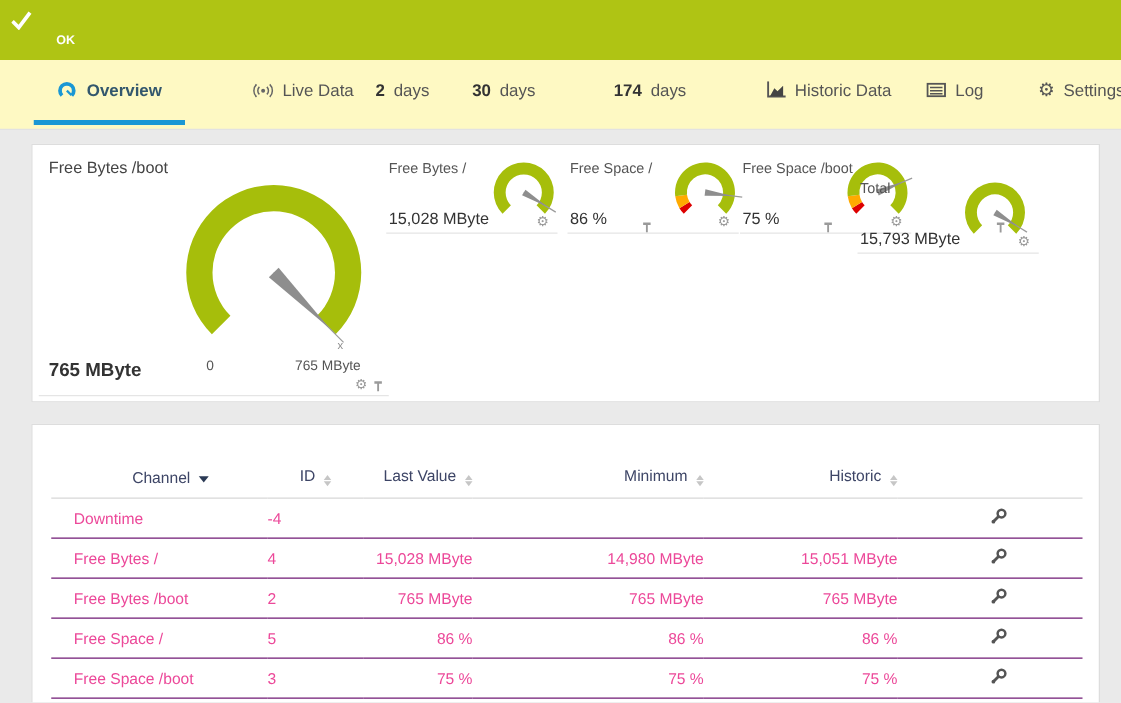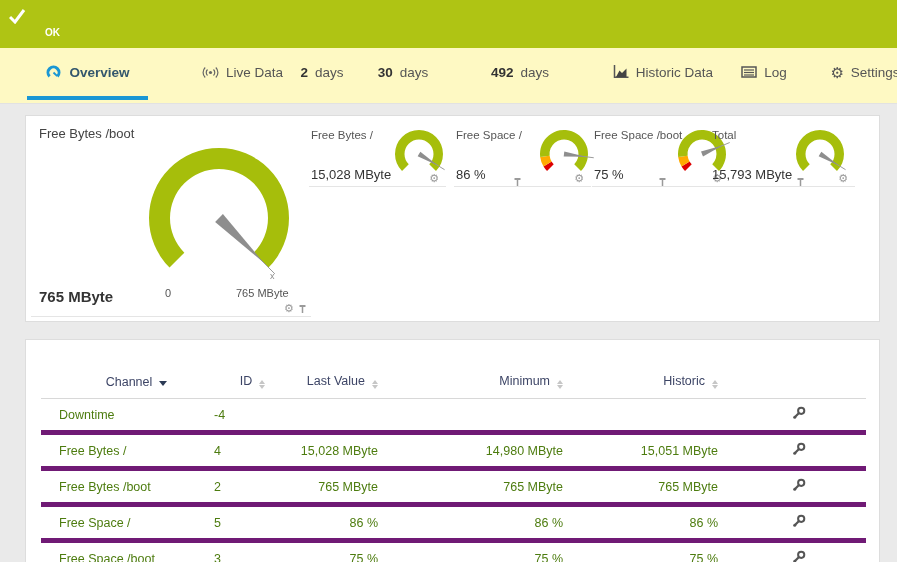--- a/index.html
+++ b/index.html
@@ -47,25 +47,25 @@
   .gear-sm { font-size:11px; color:#9a9a9a; line-height:1; }
   
   .mini { position:absolute; top:8px; height:63px; border-bottom:1px solid #e5e5e5; }
   .mini .t { position:absolute; left:2px; top:5px; font-size:11.5px; color:#555; white-space:nowrap; }
   .mini .v { position:absolute; left:2px; bottom:4px; font-size:13px; color:#333; white-space:nowrap; }
   .mini svg { position:absolute; left:84px; top:4px; overflow:visible; }
   .mini .icons { right:7px; bottom:2px; }
   #mini-0 { left:283px; width:137px; }
   #mini-1 { left:428px; width:137px; }
   #mini-2 { left:566px; width:137px; }
-  #mini-3 { left:684px; width:145px; }
+  #mini-3 { left:660px; width:145px;margin-top:16px; }
   
   #panel-table table { position:absolute; left:15px; top:28px; width:825px; border-collapse:collapse; font-size:12.5px; }
   #panel-table th { color:#3d4566; font-weight:normal; text-align:center; padding:6px 0 9px 0; border-bottom:1px solid #d8d8d8; cursor:pointer; white-space:nowrap; }
-  #panel-table td { padding:7px 0; border-bottom:5px solid #701a75; color:#4d7c0f; white-space:nowrap; }
+  #panel-table td { padding:7px 0; border-bottom:1px solid #701a75; color:#ec4899; white-space:nowrap; }
   #panel-table .c1 { padding-left:18px; }
   #panel-table .num-r { text-align:right; }
   #panel-table .c-edit { padding-left:74px; }
   .sort-desc { width:0; height:0; border-left:4px solid transparent; border-right:4px solid transparent;
                border-top:5px solid #2b3a55; display:inline-block; margin-left:7px; }
   .sort-both { display:inline-flex; flex-direction:column; gap:1px; margin-left:7px; vertical-align:1px; }
   .sort-both i { width:0; height:0; border-left:3.5px solid transparent; border-right:3.5px solid transparent; display:block; }
   .sort-both .u { border-bottom:4px solid #c6c6c6; }
   .sort-both .d { border-top:4px solid #c6c6c6; }
   .wrench { cursor:pointer; display:inline-block; }
@@ -97,21 +97,21 @@
   </div>
   <div class="tab" id="tab-2days">
     <span class="num">2</span>
       <span>days</span>
   </div>
   <div class="tab" id="tab-30days">
     <span class="num">30</span>
       <span>days</span>
   </div>
   <div class="tab" id="tab-365days">
-    <span class="num">492</span>
+    <span class="num">174</span>
       <span>days</span>
   </div>
   <div class="tab" id="tab-log">
     <svg width="16" height="12" viewBox="0 0 16 12">
         <rect x="1" y="1" width="14" height="10" stroke="#555" stroke-width="1.5" fill="none"></rect>
         <line x1="3" y1="4" x2="13" y2="4" stroke="#555" stroke-width="1.2"></line>
         <line x1="3" y1="6.5" x2="13" y2="6.5" stroke="#555" stroke-width="1.2"></line>
         <line x1="3" y1="9" x2="13" y2="9" stroke="#555" stroke-width="1.2"></line>
       </svg>
     <span>Log</span>

